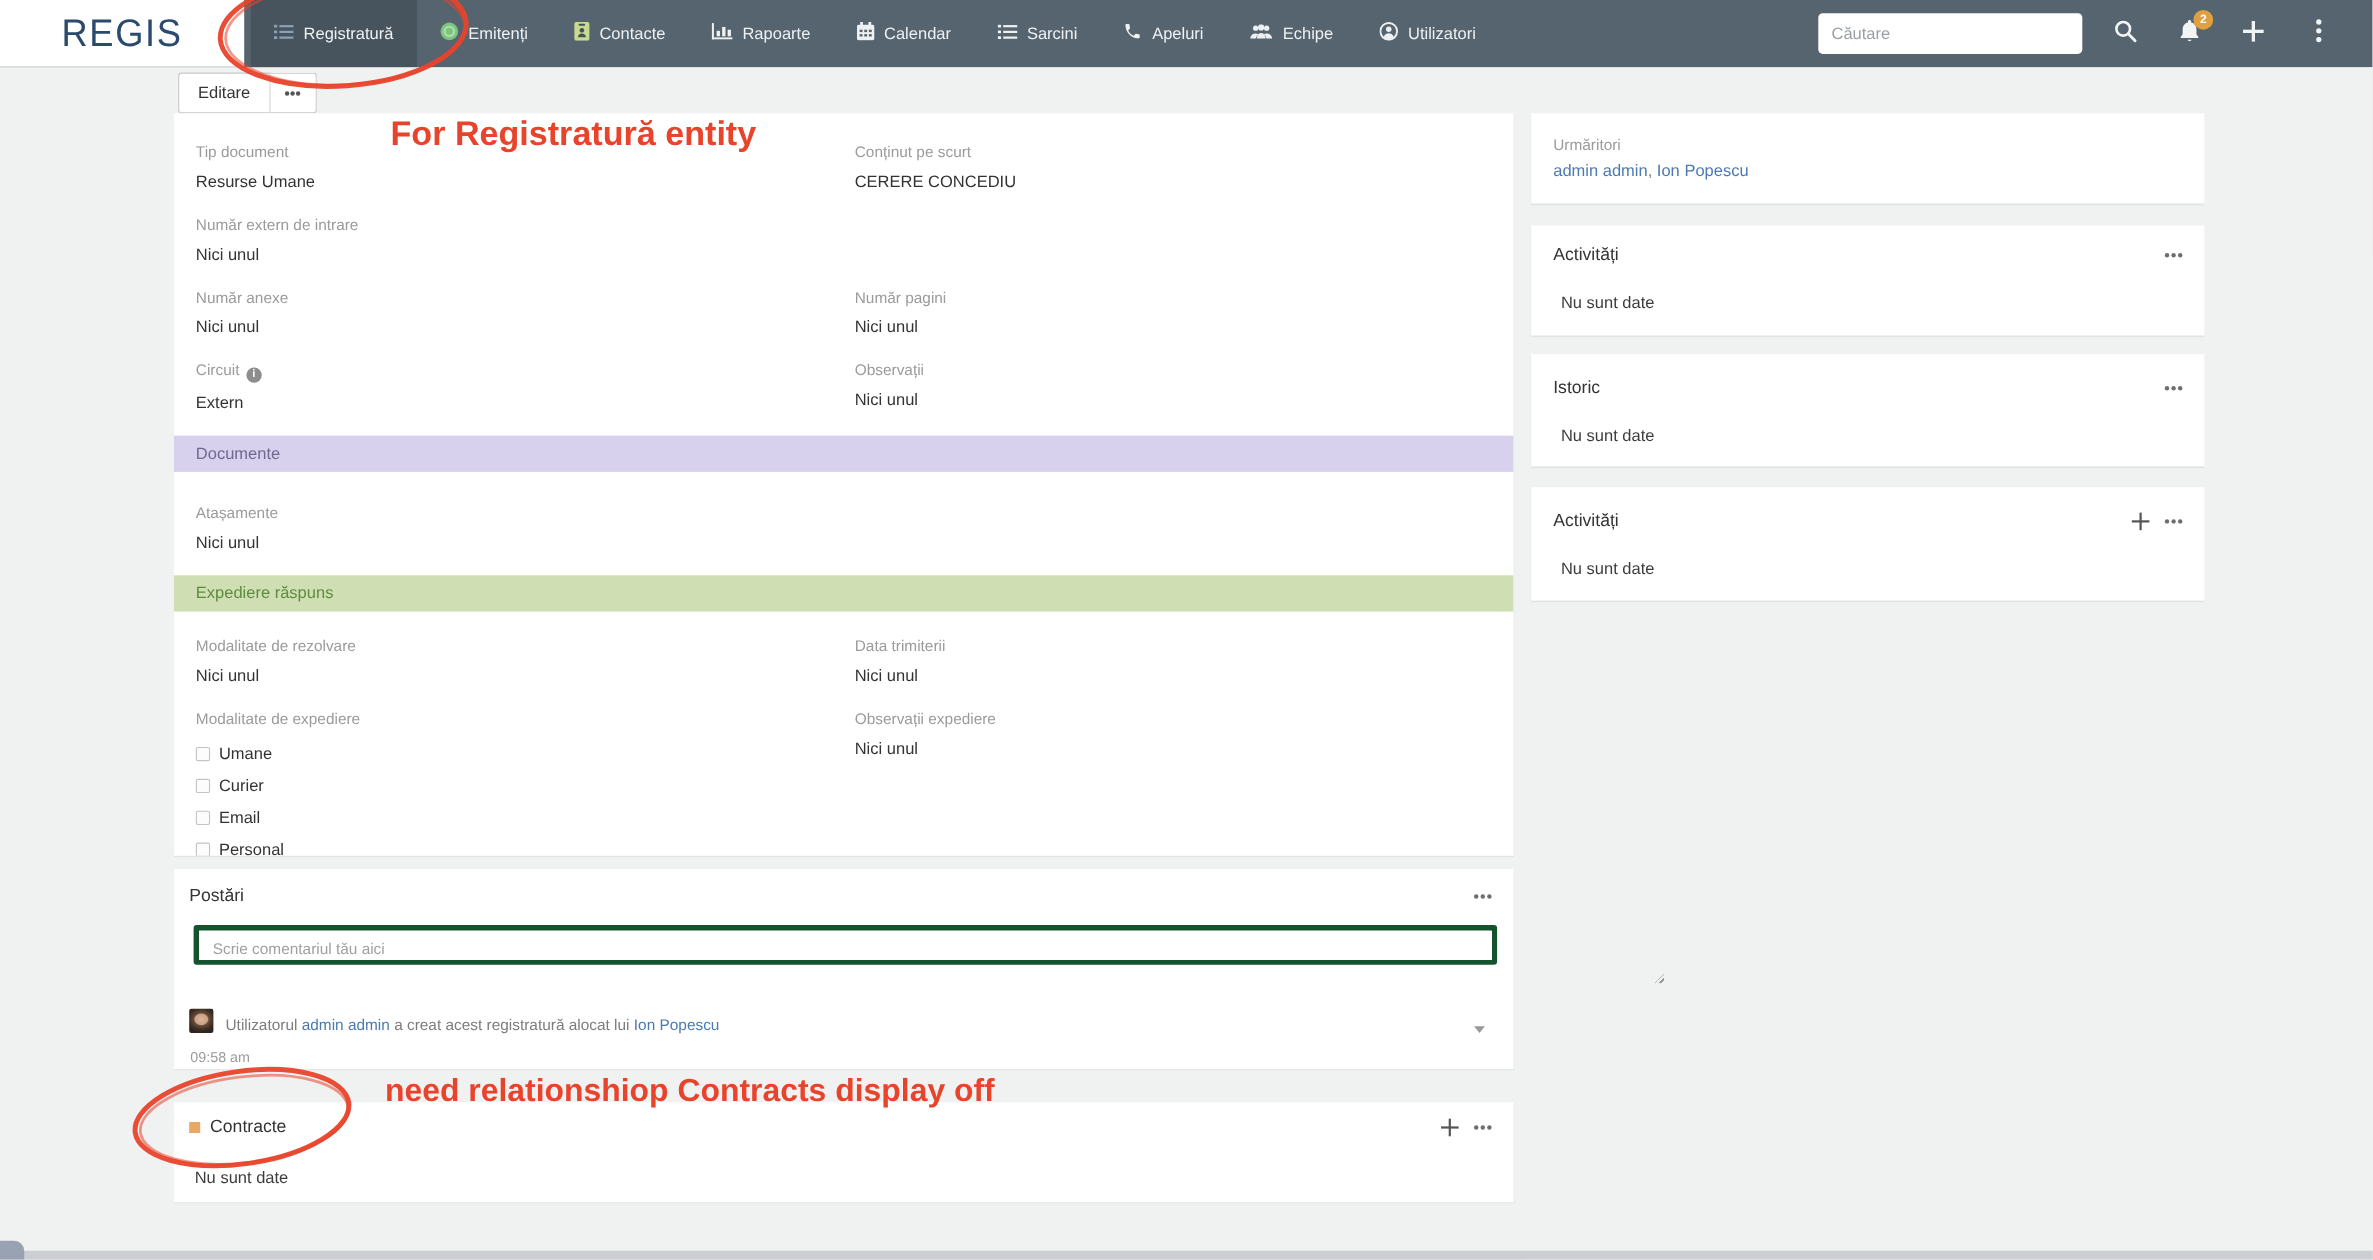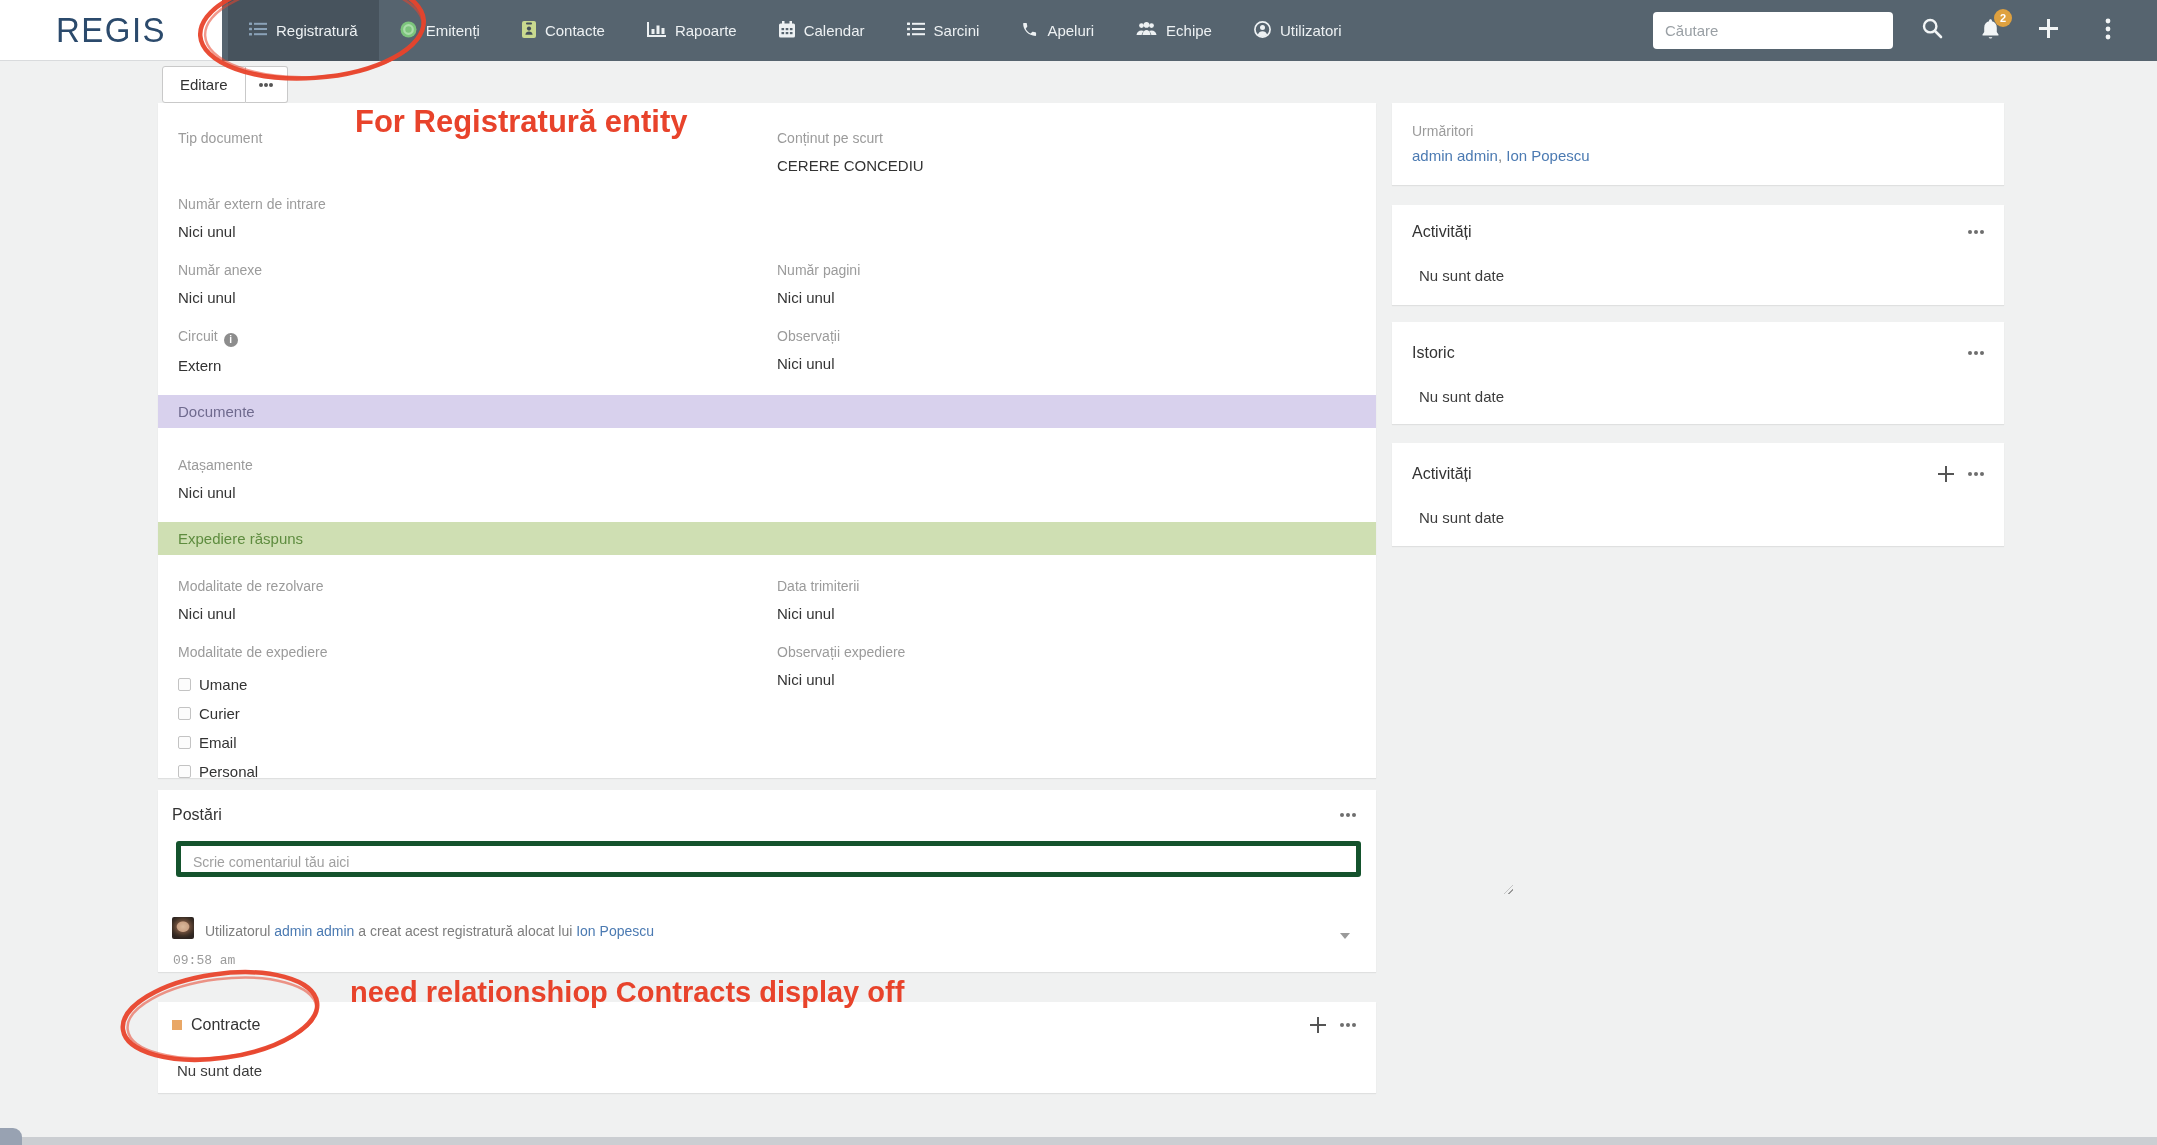--- a/index.html
+++ b/index.html
@@ -61,21 +61,21 @@
 
   
   .comment-box { position:relative; margin:17px 0 0 4px; width:1185px; height:36px; border:5px solid #14532d; border-radius:3px; background:#fff; padding:8px 12px; font-size:14px; color:#a0a0a0; resize:none; font-family:"Liberation Sans","DejaVu Sans",sans-serif; outline:none; display:block; }
   .comment-box::placeholder { color:#a0a0a0; }
   .grip { position:absolute; left:1346px; top:95px; width:9px; height:9px; background:repeating-linear-gradient(135deg, transparent 0 2px, #999 2px 3.5px); clip-path:polygon(100% 0, 100% 100%, 0 100%); pointer-events:none; }
   .post-row { display:flex; align-items:flex-end; margin-top:40px; font-size:14px; color:#7d7d7d; gap:0; }
   .avatar { width:22px; height:22px; border-radius:2px; margin-right:11px; flex:0 0 auto;
             background: radial-gradient(ellipse 62% 52% at 50% 44%, #d9b89b 0%, #c9a184 42%, #6a4c3a 50%, #423227 78%, #2e2521 100%); }
   a.link { color:#4b7ab2; text-decoration:none; }
   .post-caret { margin-left:auto; margin-right:6px; width:0; height:0; border-left:5px solid transparent; border-right:5px solid transparent; border-top:6px solid #9a9a9a; }
-  .post-time { font-size:13px; color:#9b9b9b; margin:14px 0 0 1px;font-family:Liberation Mono, monospace; }
+  .post-time { font-size:13px; color:#9b9b9b; margin:14px 0 0 1px; }
 
   
   .rel-square { width:10px; height:10px; background:#e9a766; margin-right:9px; flex:0 0 auto; }
   .contracts-empty { margin:28px 0 0 5px; }
 
   
   .side-label { font-size:14px; color:#9b9b9b; margin-bottom:8px; }
   .side-links { font-size:15px; color:#7d7d7d; }
   .side-empty { margin:26px 0 0 7px; }
 
@@ -233,20 +233,21 @@
     <button class="btn">Editare</button>
     <button class="btn btn-more">
       <span class="dots-h" style="margin:0; box-shadow:5px 0 0 #555, 10px 0 0 #555; background:#555; transform:translateX(-5px);"></span>
     </button>
   </div>
 
   <div class="panel detail-panel">
     <div class="frow">
       <div class="fcell">
         <div class="flabel">Tip document</div>
+        <div class="fvalue">Resurse Umane</div>
       </div>
       <div class="fcell right">
         <div class="flabel">Conținut pe scurt</div>
         <div class="fvalue">CERERE CONCEDIU</div>
       </div>
     </div>
     <div class="frow">
       <div class="fcell">
         <div class="flabel">Număr extern de intrare</div>
         <div class="fvalue">Nici unul</div>

